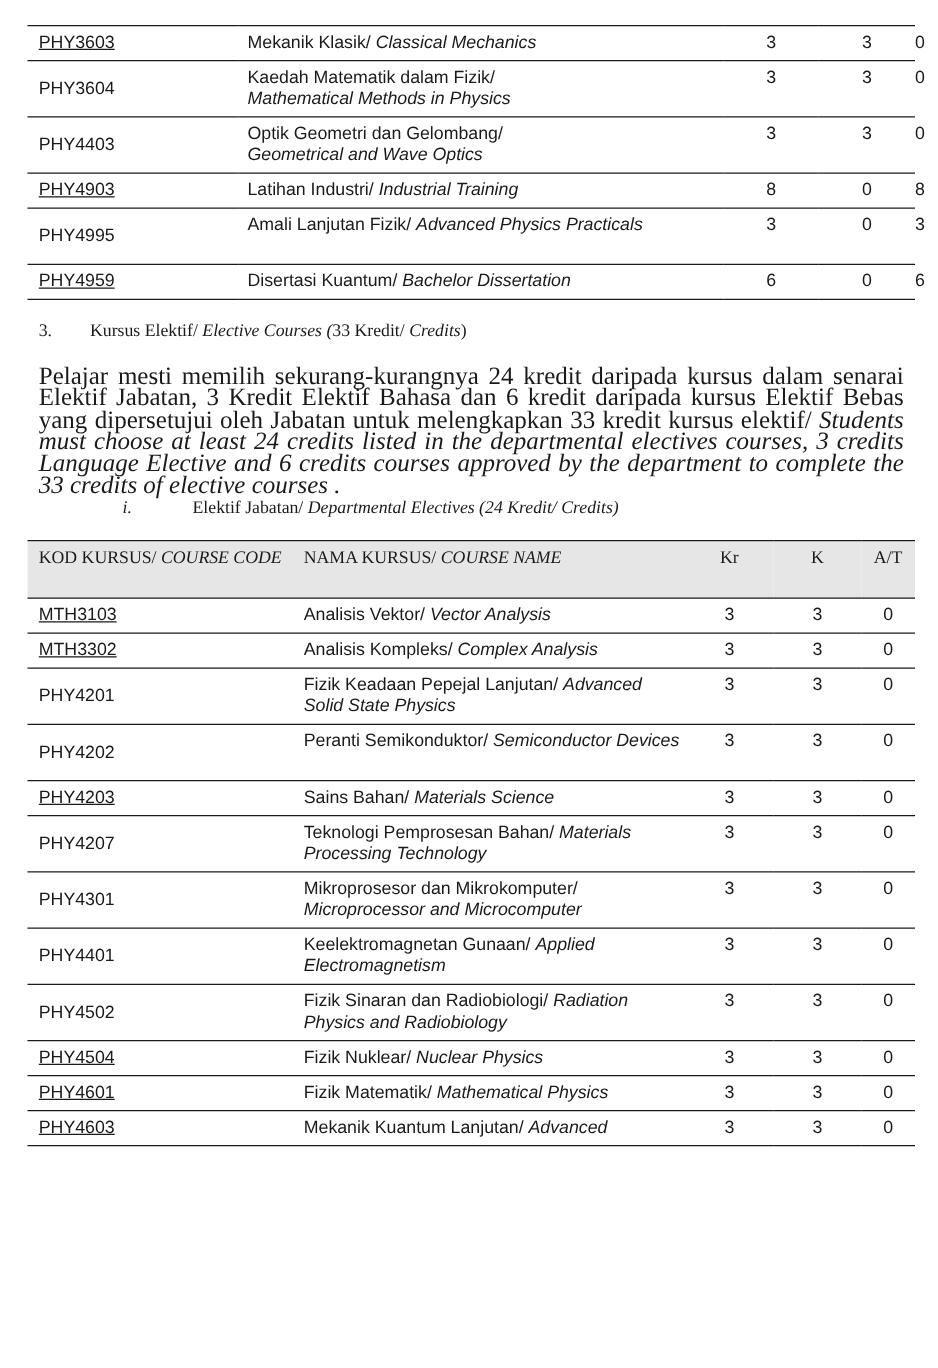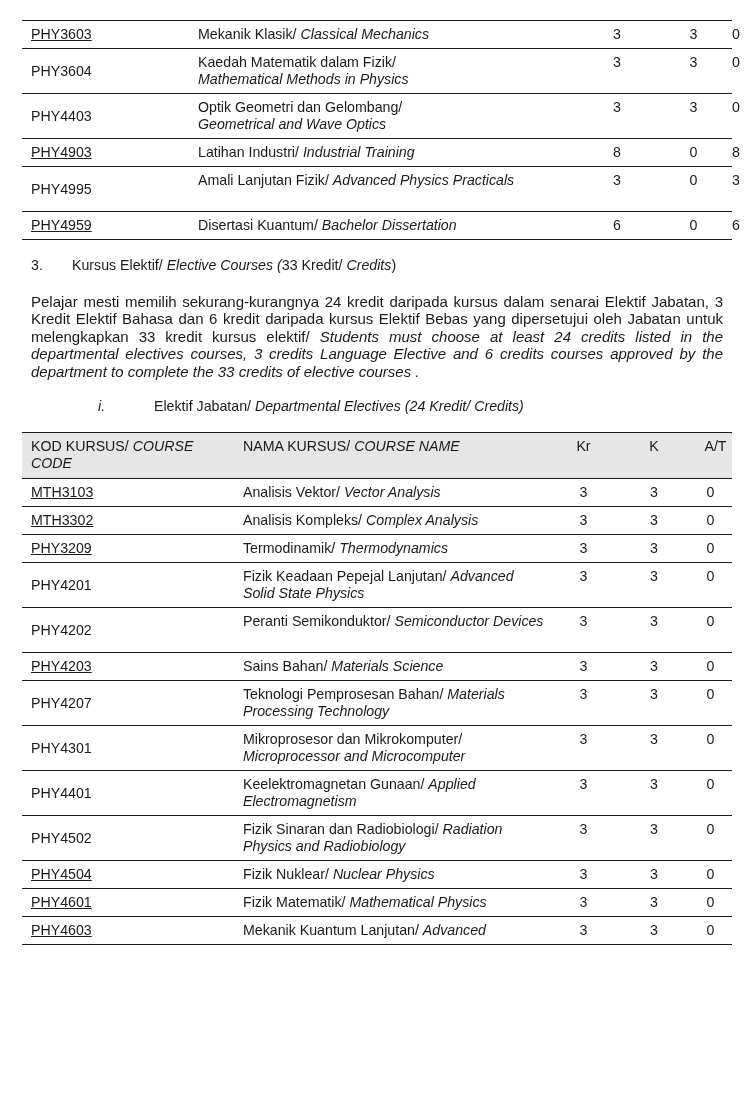--- a/index.html
+++ b/index.html
@@ -1,21 +1,21 @@
 <!DOCTYPE html>
 <html><head>
 <meta charset="utf-8">
 <style>
   html, body { margin: 0; padding: 0; background: #ffffff; }
   body {
     width: 750px; height: 1094px; position: relative; overflow: hidden;
     font-family: "Liberation Sans", sans-serif; color: #1a1a1a; font-size: 14.2px;
   }
   em, i { font-style: italic; }
-  .abs { position: absolute; }
+  .abs { position: absolute; font-family: Liberation Serif, serif; }
 
   
   table.ct {
     position: absolute; border-collapse: collapse; table-layout: fixed;
     font-size: 14.2px; line-height: 17px;
   }
   table.ct td, table.ct th {
     border-top: 1.5px solid #1a1a1a; padding: 0; vertical-align: top;
     font-weight: normal; text-align: left;
   }
@@ -36,33 +36,33 @@
   #table-top col.c4 { width: 77px; }
   #table-top col.c5 { width: 0px; }
 
   #table-elec { left: 22px; top: 432px; width: 710px; }
   #table-elec col.c1 { width: 214px; }
   #table-elec col.c2 { width: 312px; }
   #table-elec col.c3 { width: 71px; }
   #table-elec col.c4 { width: 70px; }
   #table-elec col.c5 { width: 43px; }
   #table-elec thead th {
-    background: #e6e6e6; height: 40px; padding-top: 5px; font-size: 14.2px; line-height: 17px;
+    background: #e6e6e6; height: 40px; padding-top: 5px; font-size: 14.2px; line-height: 17px; font-family: Liberation Serif, serif;
   }
   #table-elec thead th.code { padding-left: 9px; }
   #table-elec thead th.name { padding-left: 7px; }
   #table-elec thead th.num { text-align: center; }
-  #table-elec thead th.num.last { text-align: center; padding-left: 10px; }
+  #table-elec thead th.num.last { text-align: left; padding-left: 10px; }
 
   
   .section-heading { left: 31px; top: 257px; white-space: nowrap; }
   .section-heading .num { display: inline-block; width: 41px; }
   .para {
     left: 31px; top: 293px; width: 692px; text-align: justify;
-    line-height: 17.4px; font-size: 15px;
+    line-height: 17.4px; font-size: 20px;
   }
   .sub-heading { left: 98px; top: 398px; white-space: nowrap; }
   .sub-heading .num { display: inline-block; width: 56px; font-style: italic; }
 </style>
 </head>
 <body>
 
 <table class="ct" id="table-top">
   <colgroup>
       <col class="c1">
@@ -152,27 +152,20 @@
         <td class="num">3</td>
         <td class="num">0</td>
       </tr>
       <tr class="h1">
         <td class="code">MTH3302</td>
         <td class="name"><span>Analisis Kompleks/ </span><em>Complex Analysis</em></td>
         <td class="num">3</td>
         <td class="num">3</td>
         <td class="num">0</td>
       </tr>
-      <tr class="h1">
-        <td class="code">PHY3209</td>
-        <td class="name"><span>Termodinamik/ </span><em>Thermodynamics</em></td>
-        <td class="num">3</td>
-        <td class="num">3</td>
-        <td class="num">0</td>
-      </tr>
       <tr class="h2">
         <td class="code">PHY4201</td>
         <td class="name"><span>Fizik Keadaan Pepejal Lanjutan/ </span><em>Advanced Solid State Physics</em></td>
         <td class="num">3</td>
         <td class="num">3</td>
         <td class="num">0</td>
       </tr>
       <tr class="h2">
         <td class="code">PHY4202</td>
         <td class="name"><span>Peranti Semikonduktor/ </span><em>Semiconductor Devices</em></td>

